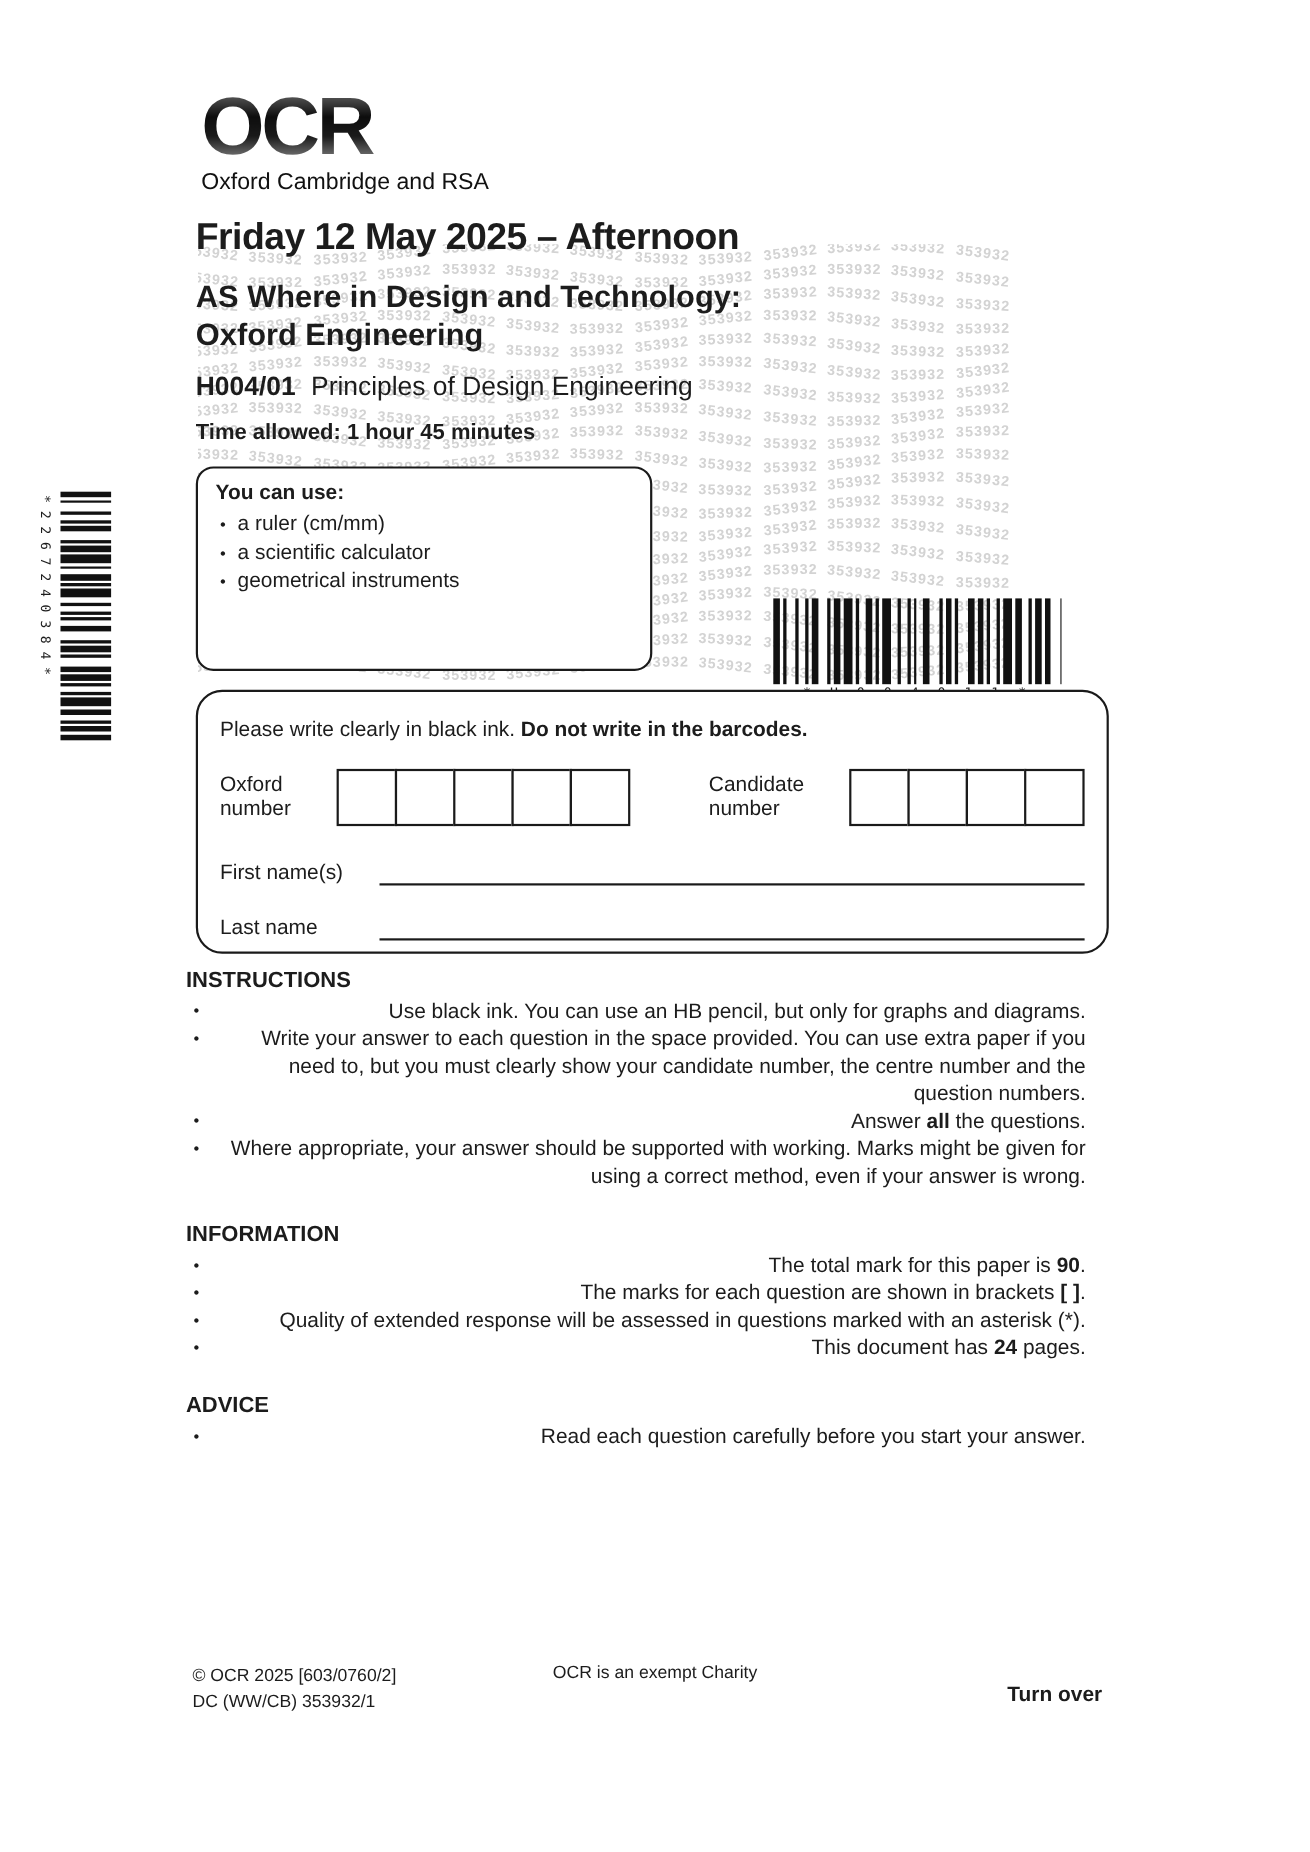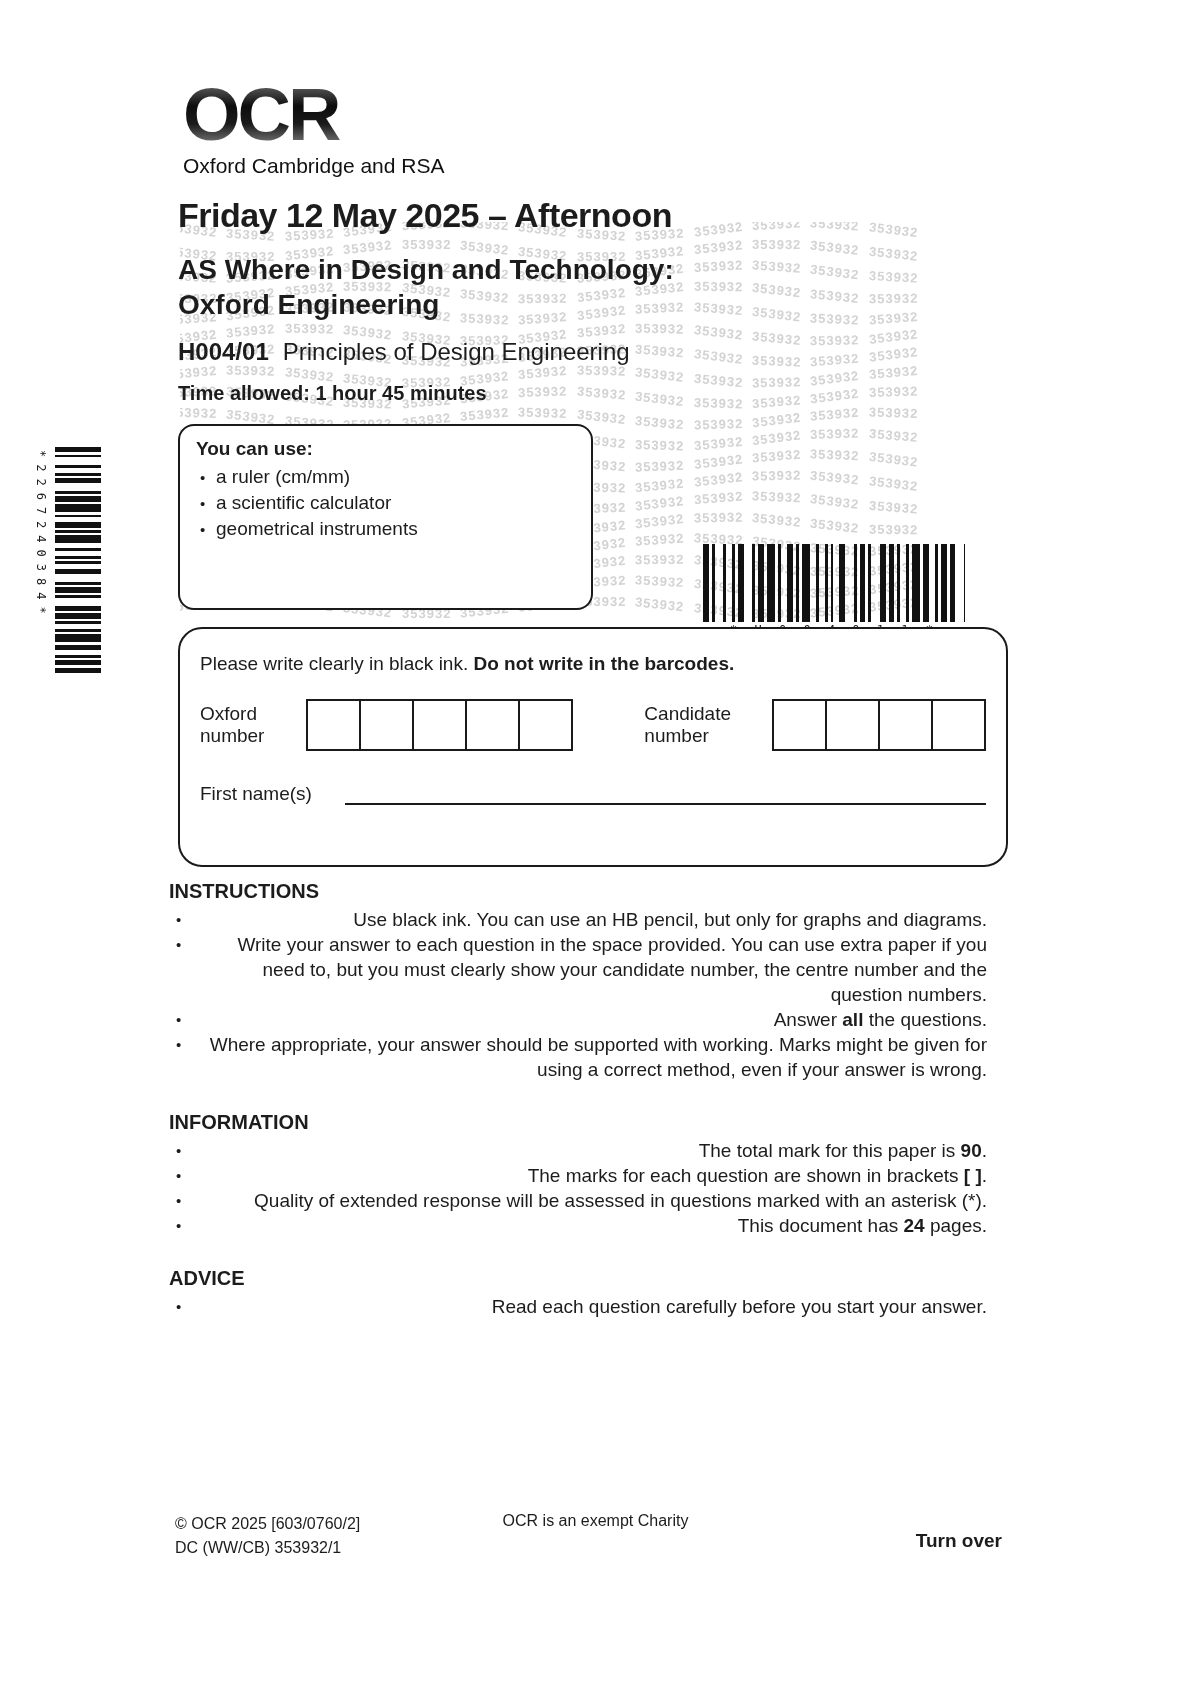--- a/index.html
+++ b/index.html
@@ -215,20 +215,24 @@
           <div class="cell"></div>
           <div class="cell"></div>
           <div class="cell"></div>
           <div class="cell"></div>
         </div>
     </div>
     <div class="name-row">
       <span class="name-label">First name(s)</span>
       <div class="name-line"></div>
     </div>
+    <div class="name-row">
+      <span class="name-label">Last name</span>
+      <div class="name-line"></div>
+    </div>
   </div>
 
   <div class="layer sections">
     <section>
       <h2>INSTRUCTIONS</h2>
       <ul>
           <li><span>Use black ink. You can use an HB pencil, but only for graphs and diagrams.</span></li>
           <li><span>Write your answer to each question in the space provided. You can use extra paper if you need to, but you must clearly show your candidate number, the centre number and the question numbers.</span></li>
           <li><span>Answer </span><span class="b">all</span><span> the questions.</span></li>
           <li><span>Where appropriate, your answer should be supported with working. Marks might be given for using a correct method, even if your answer is wrong.</span></li>

